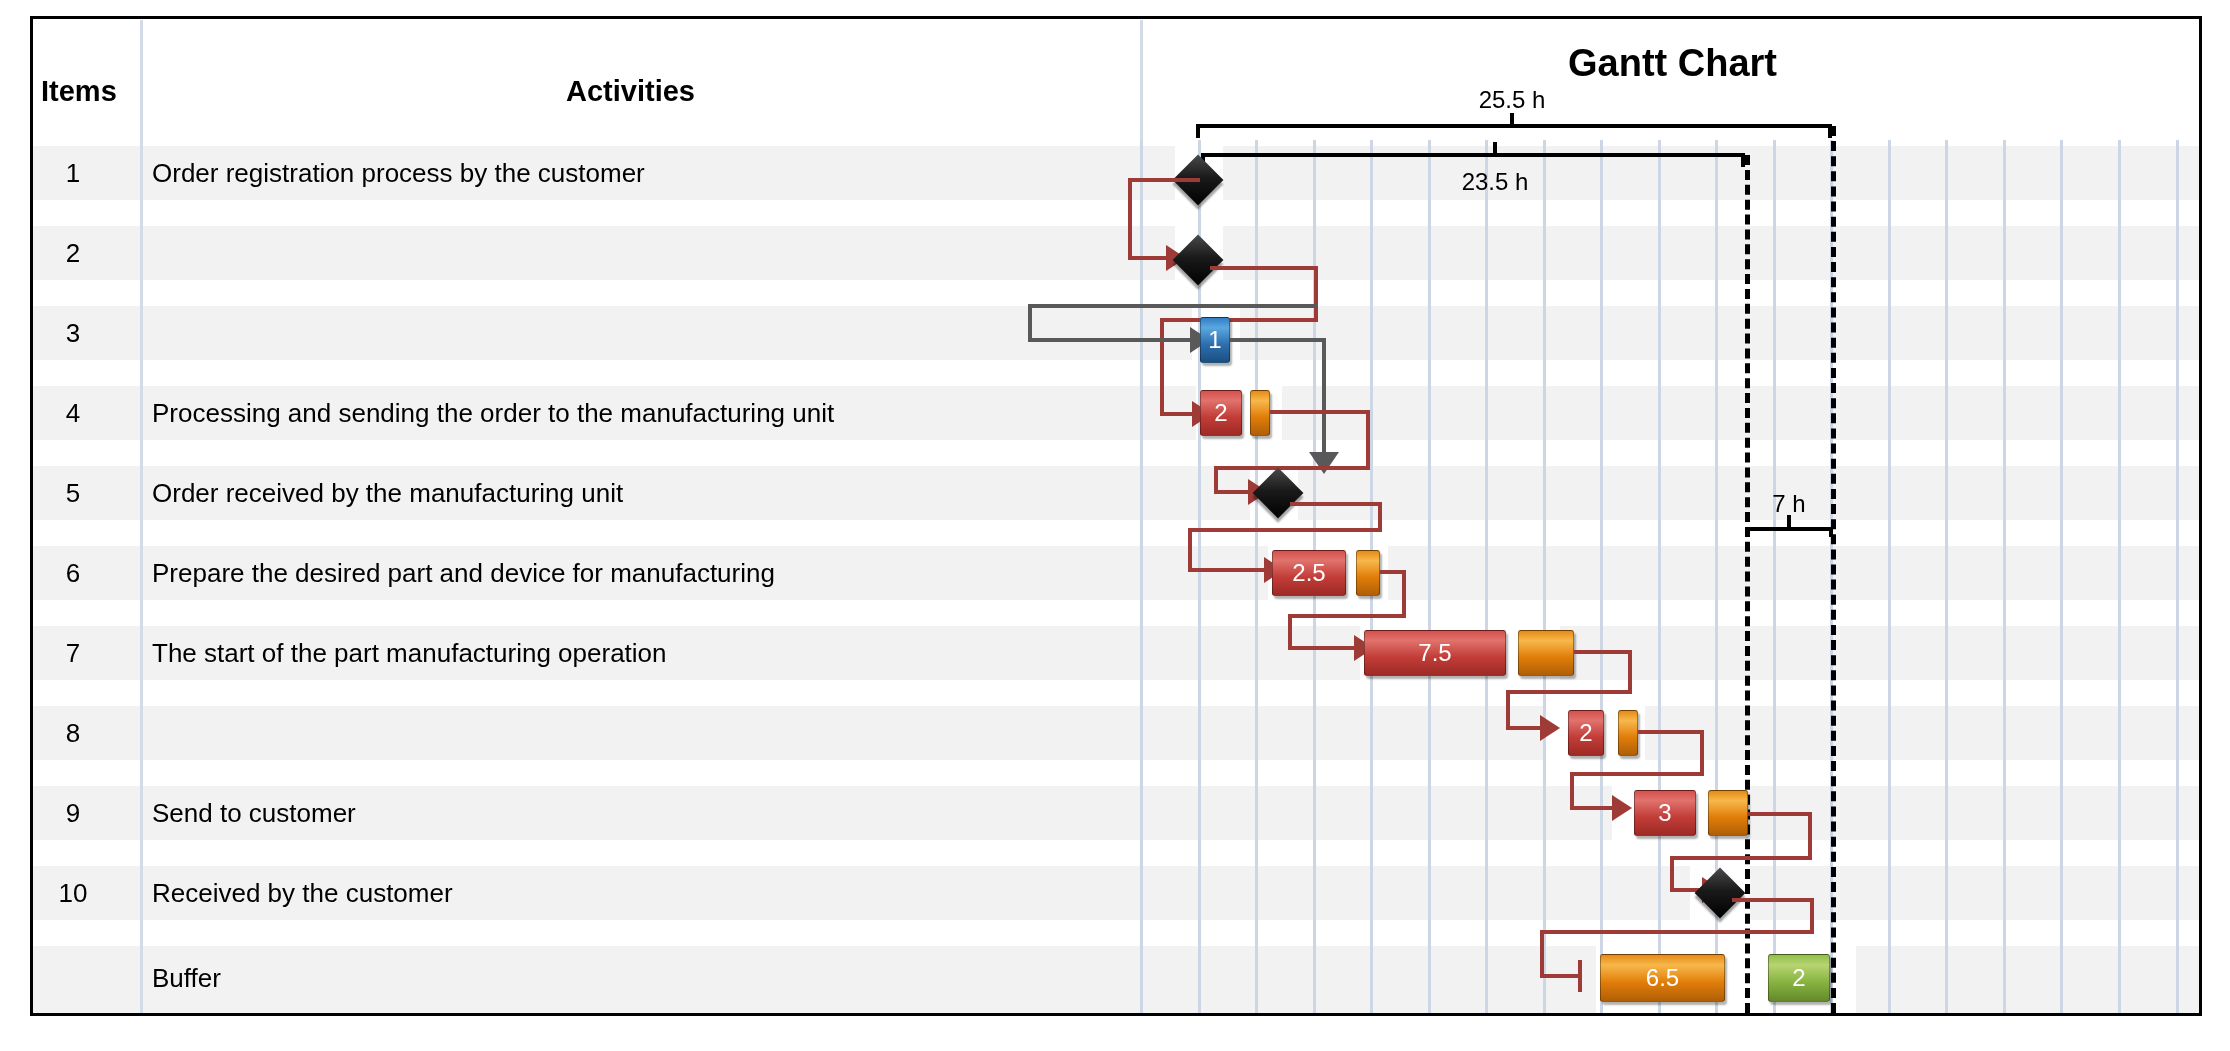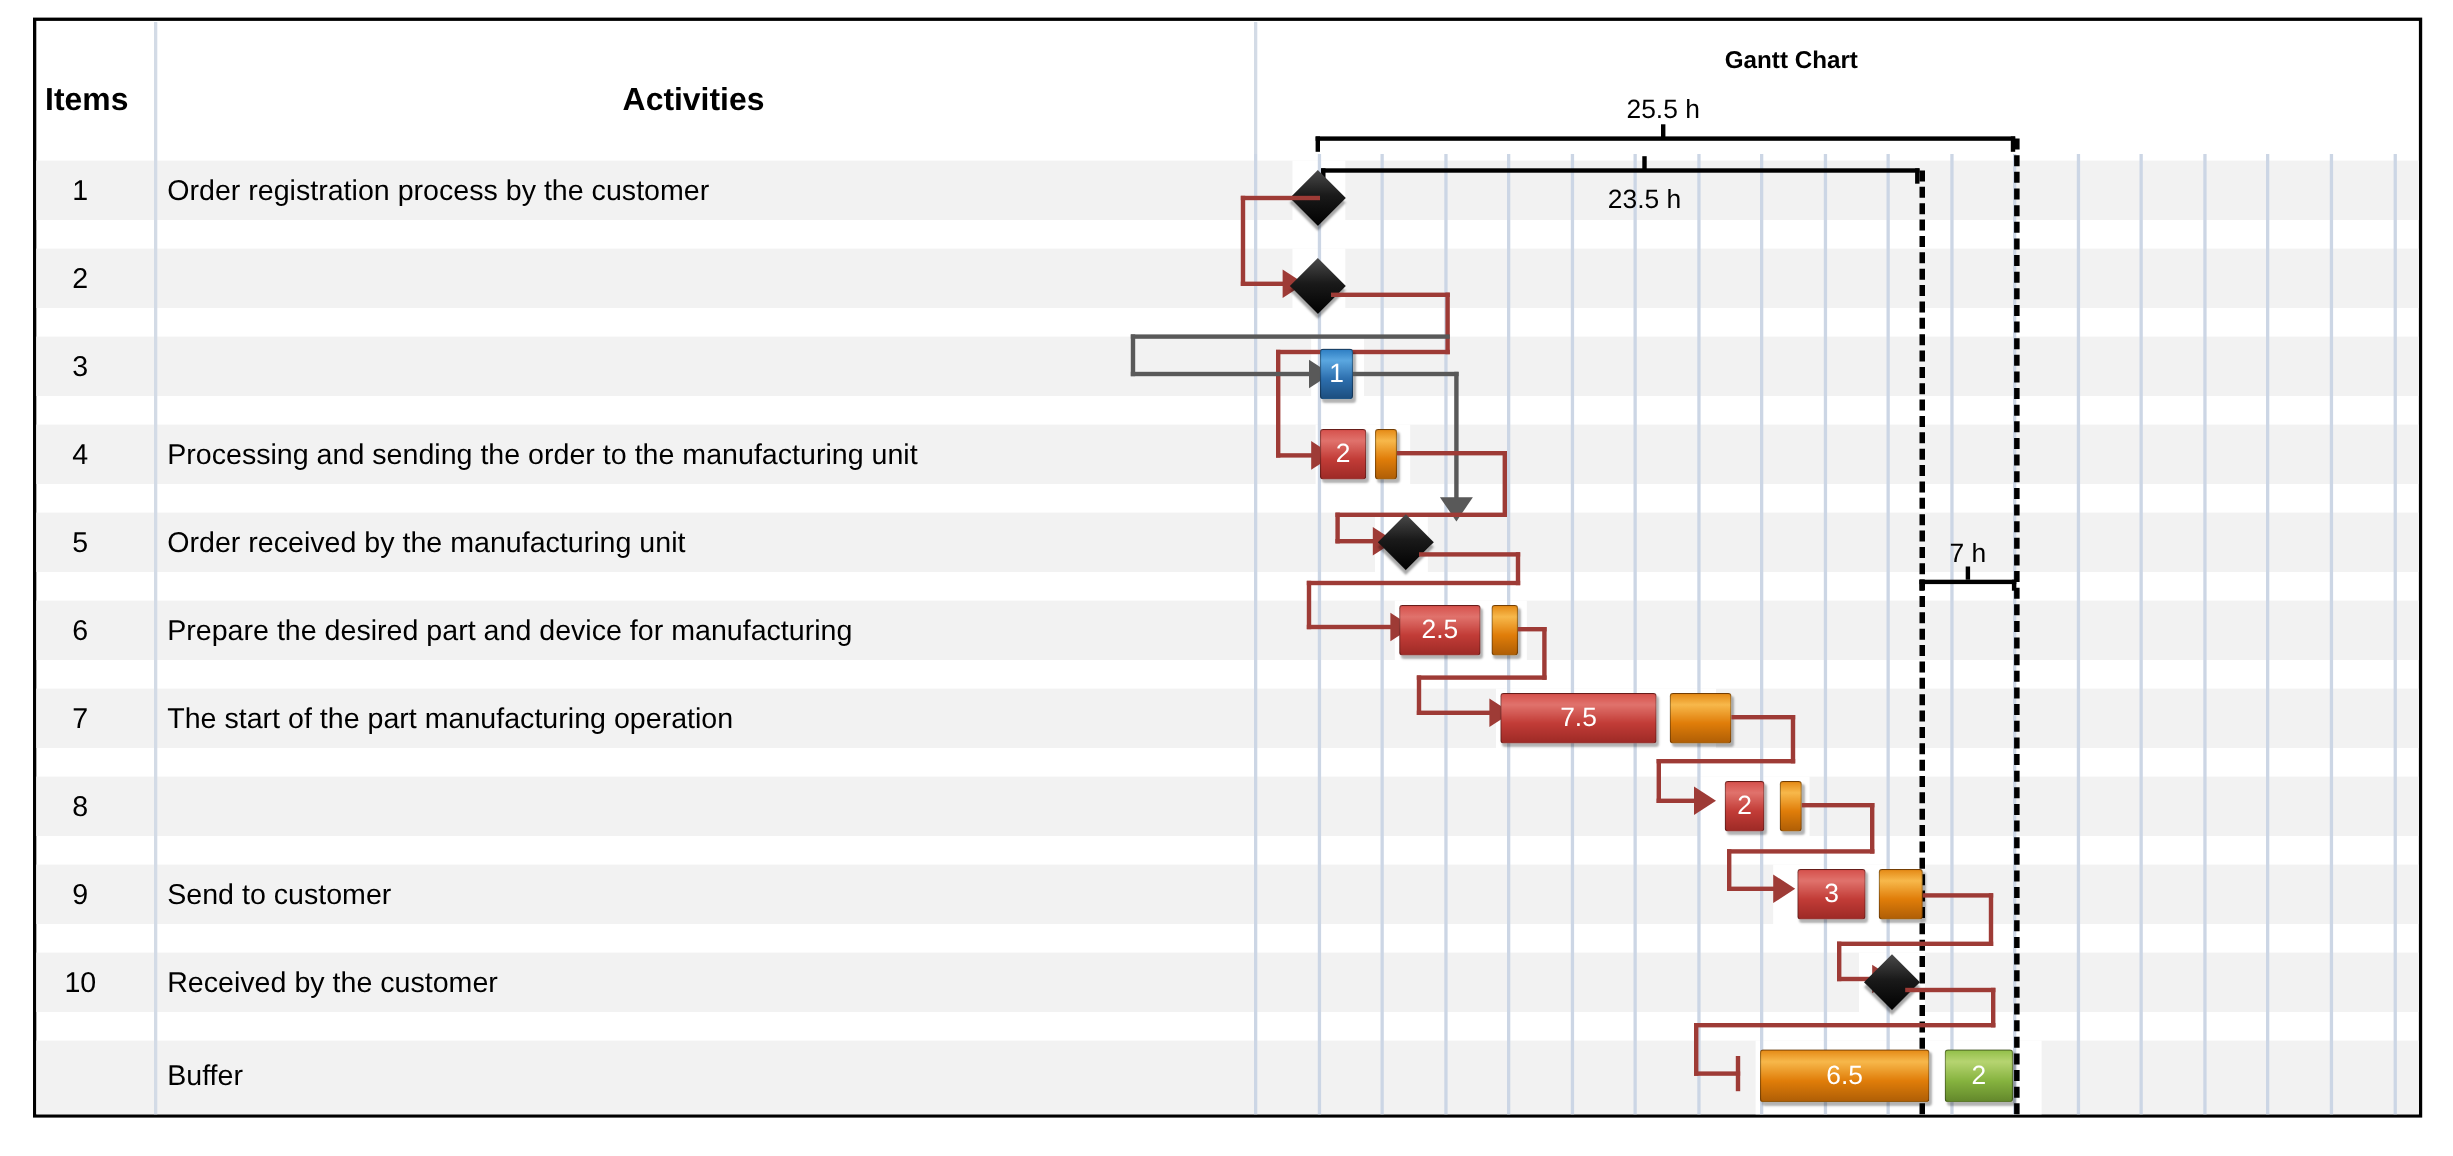--- a/index.html
+++ b/index.html
@@ -48,21 +48,21 @@
 
   
   .hdr {
     position: absolute;
     font-weight: bold;
     color: #000;
     white-space: nowrap;
   }
   .hdr-items { font-size: 29px; left: 41px; top: 75px; }
   .hdr-activities { font-size: 29px; left: 566px; top: 75px; }
-  .hdr-gantt { font-size: 22px; left: 1568px; top: 42px; }
+  .hdr-gantt { font-size: 38px; left: 1568px; top: 42px; }
 
   
   .item-num {
     position: absolute;
     font-size: 26px;
     color: #000;
     text-align: center;
     width: 90px;
     left: 28px;
     transform: translateY(-50%);
@@ -360,15 +360,15 @@
   <div class="milestone" style="left:1720px;top:893px;"></div>
 
   <div class="lnk" style="left:1732px;top:898px;width:82px;height:4px;"></div>
   <div class="lnk" style="left:1810px;top:898px;width:4px;height:36px;"></div>
   <div class="lnk" style="left:1540px;top:930px;width:274px;height:4px;"></div>
   <div class="lnk" style="left:1540px;top:930px;width:4px;height:48px;"></div>
   <div class="lnk" style="left:1540px;top:974px;width:42px;height:4px;"></div>
   <div class="lnk" style="left:1578px;top:960px;width:4px;height:32px;"></div>
 
   <div class="act-label" style="top:978px;">Buffer</div>
-  <div class="bar bar-orange" style="left:1600px;top:978px;width:154px;height:48px;">6.5</div>
+  <div class="bar bar-orange" style="left:1600px;top:978px;width:125px;height:48px;">6.5</div>
   <div class="bar bar-green" style="left:1768px;top:978px;width:62px;height:48px;">2</div>
 </div>
 
 </body></html>

